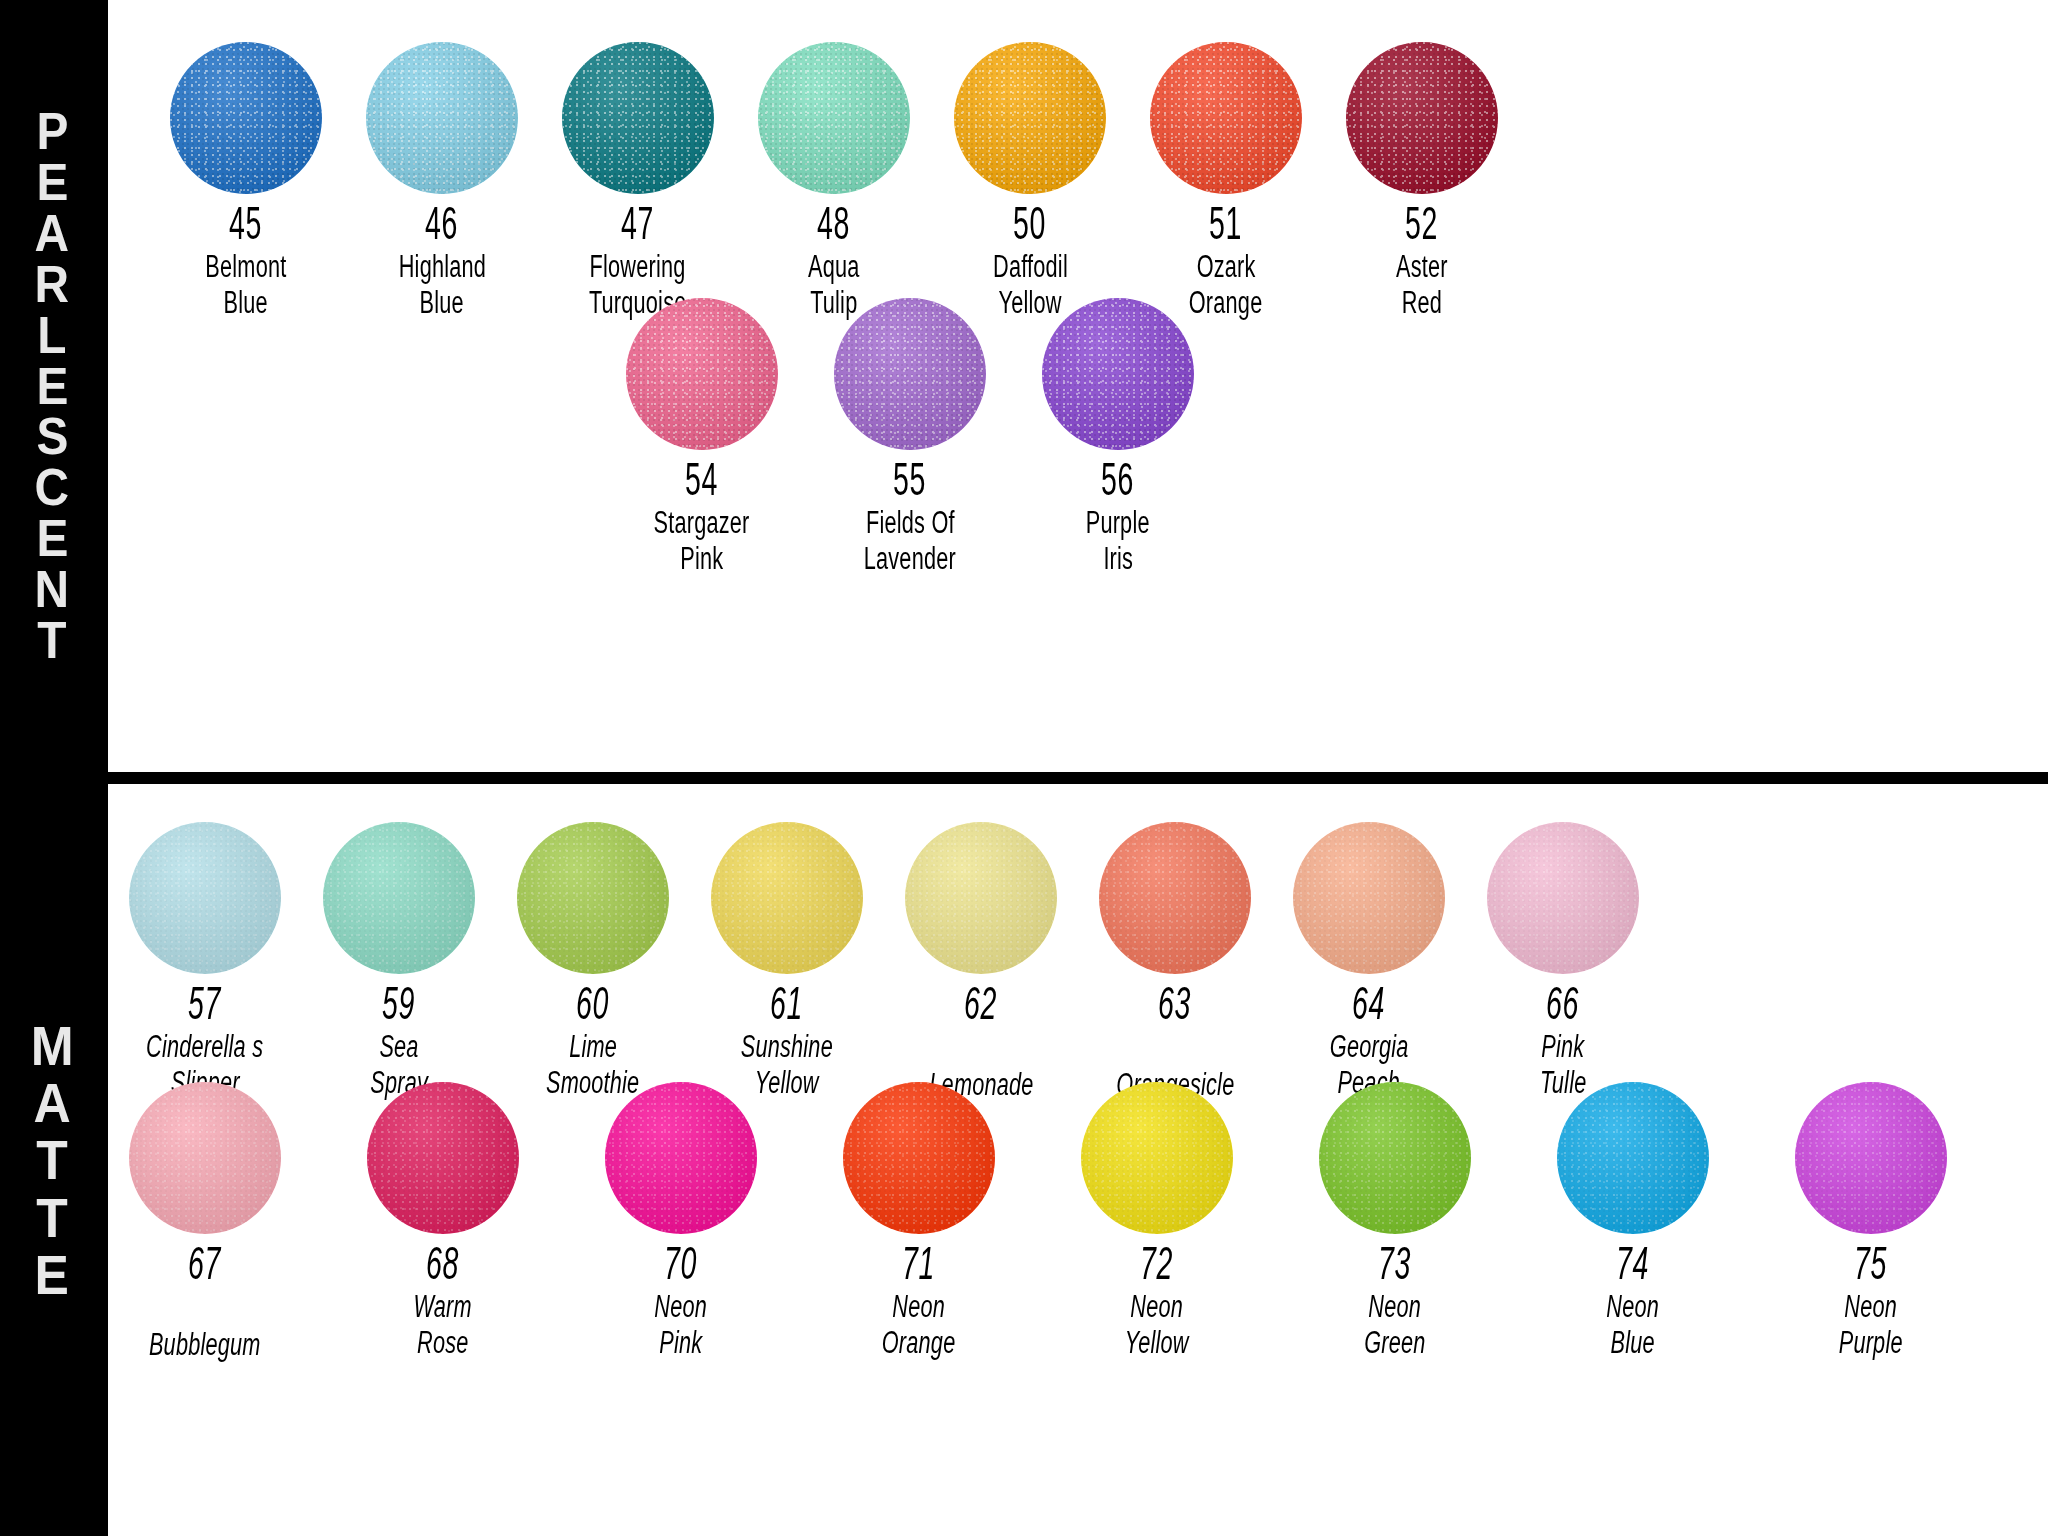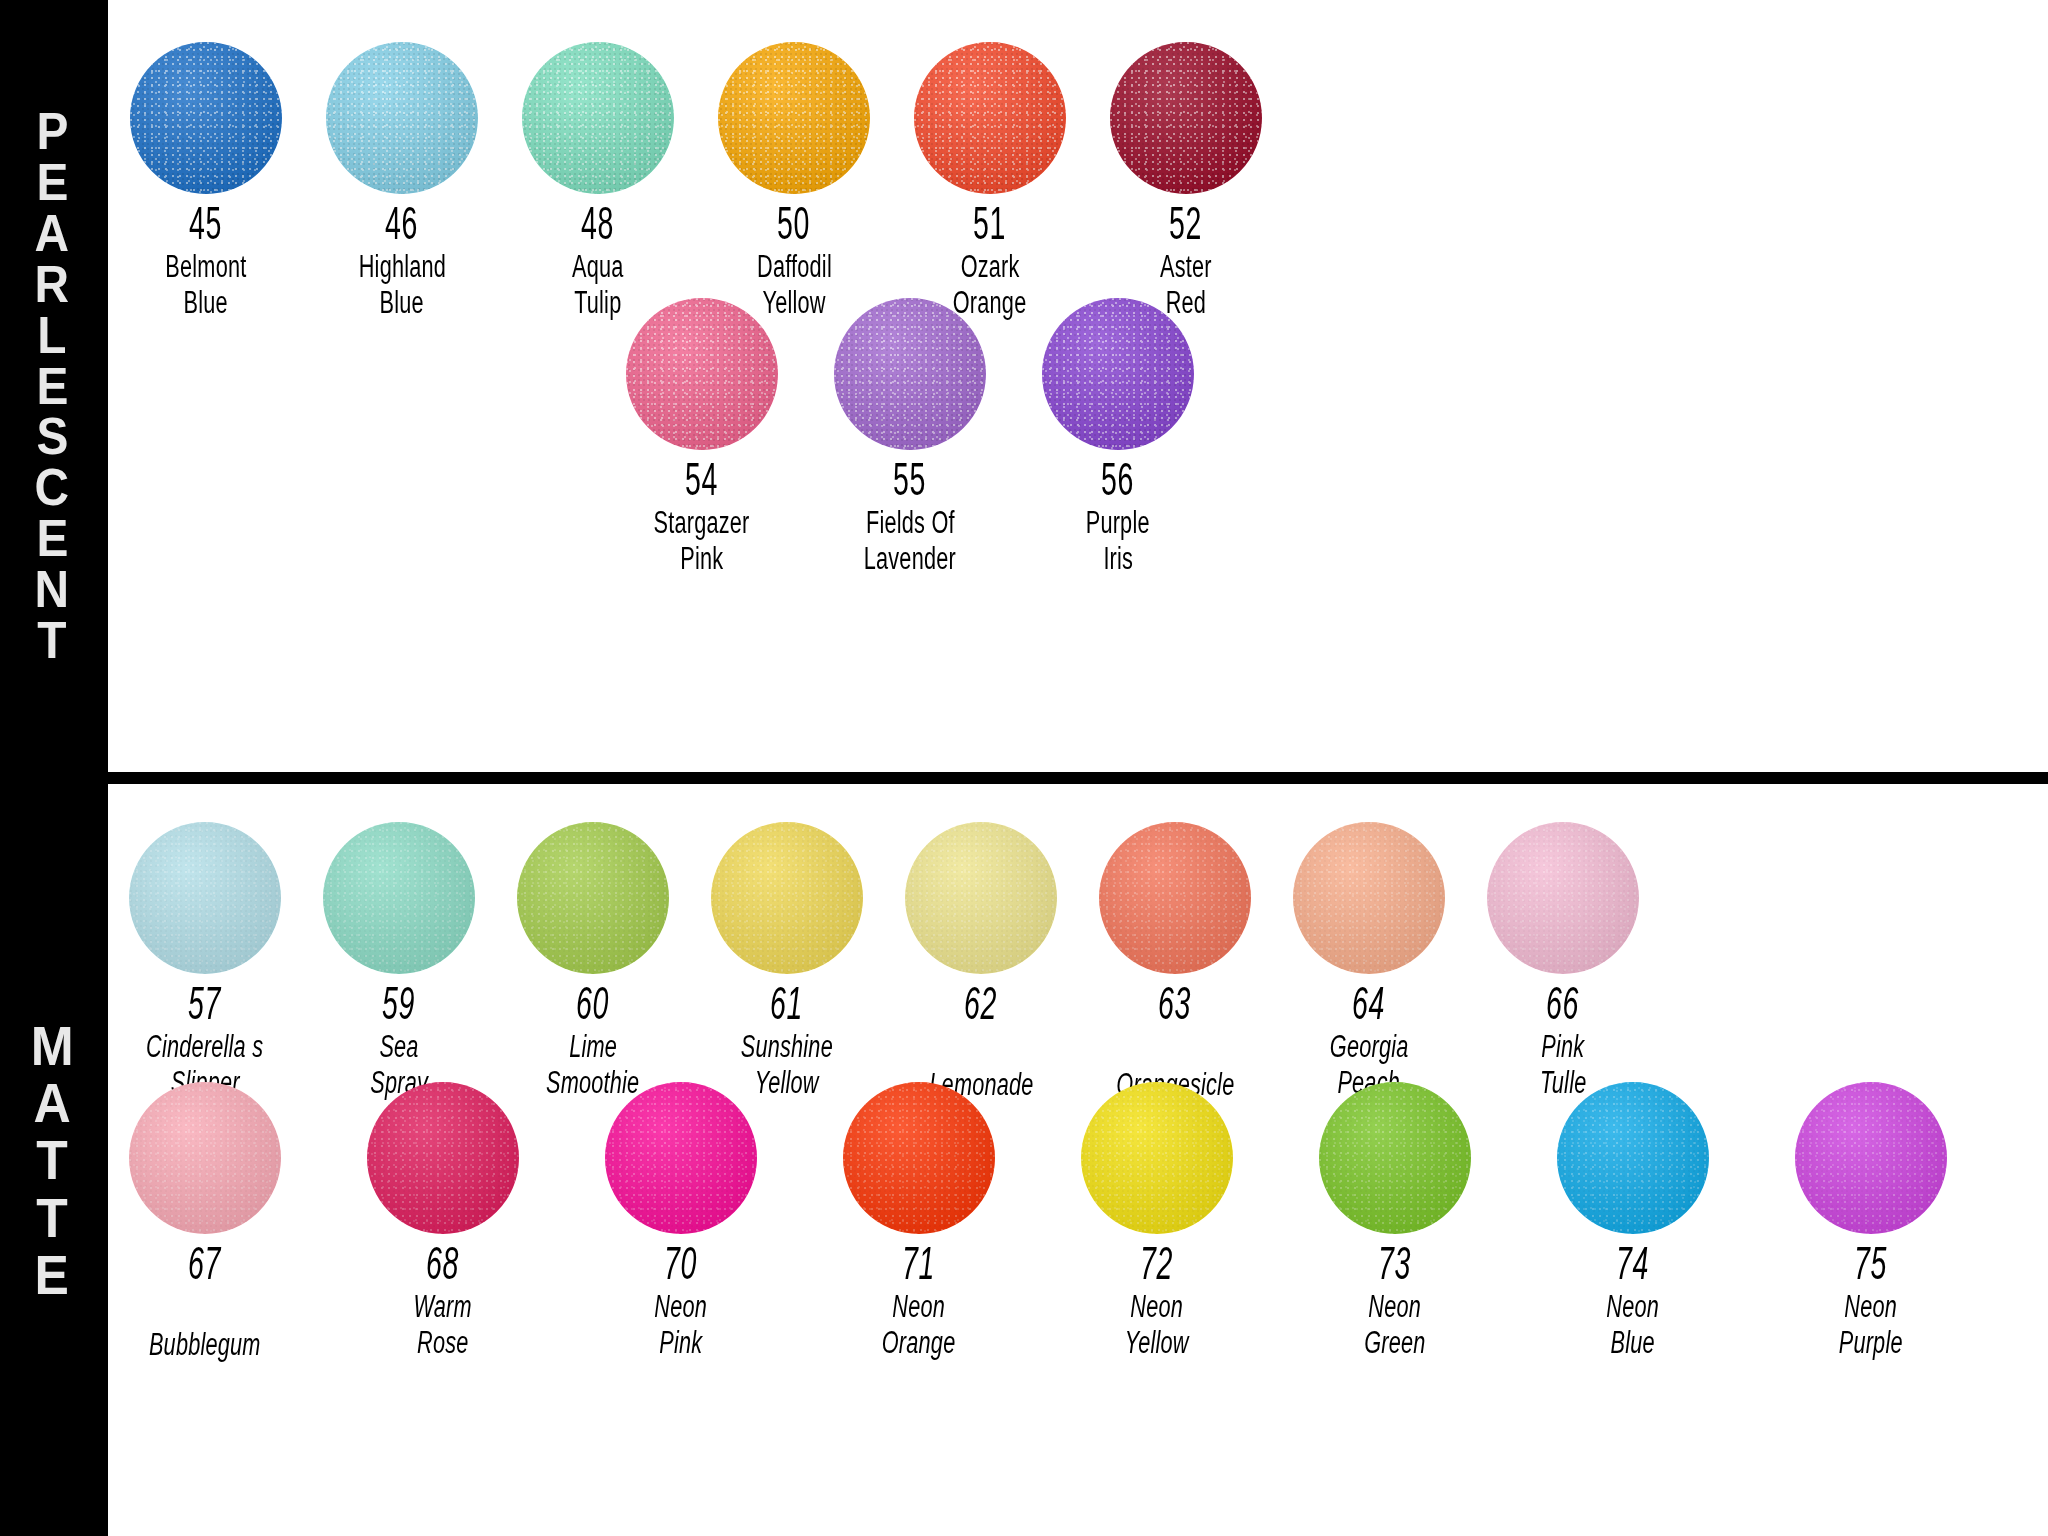--- a/index.html
+++ b/index.html
@@ -122,21 +122,21 @@
     font-size: 31px;
     line-height: 1.18;
     color: #000;
     transform: scaleX(0.70);
     white-space: nowrap;
     letter-spacing: .3px;
   }
   .nm-wrap { margin-top: 2px; display: flex; flex-direction: column; align-items: center; }
 
   
-  #pearl-row-1 { top: 42px;  left: 0px;   }
+  #pearl-row-1 { top: 42px;  left: 0px; padding-left: 40px;   }
   #pearl-row-2 { top: 298px; left: 496px; gap: 12px; }
 
   #pearl-row-1 .swatch { width: 196px; }
   #pearl-row-1 .dot { width: 152px; height: 152px; }
   #pearl-row-2 .swatch { width: 196px; }
   #pearl-row-2 .dot { width: 152px; height: 152px; }
 
   
   #matte-row-1 { top: 38px;  left: 0px; }
   #matte-row-2 { top: 298px; left: 0px; gap: 44px; }
@@ -186,20 +186,31 @@
               <div class="spk"></div>
               <div class="shade"></div>
             </div>
             <div class="num">46</div>
             <div class="nm-wrap">
               <div class="nm">Highland</div>
               <div class="nm">Blue</div>
             </div>
           </div>
           <div class="swatch">
+            <div class="dot glitter" style="background: rgb(11, 123, 132);">
+              <div class="spk"></div>
+              <div class="shade"></div>
+            </div>
+            <div class="num">47</div>
+            <div class="nm-wrap">
+              <div class="nm">Flowering</div>
+              <div class="nm">Turquoise</div>
+            </div>
+          </div>
+          <div class="swatch">
             <div class="dot glitter" style="background: rgb(127, 224, 192);">
               <div class="spk"></div>
               <div class="shade"></div>
             </div>
             <div class="num">48</div>
             <div class="nm-wrap">
               <div class="nm">Aqua</div>
               <div class="nm">Tulip</div>
             </div>
           </div>

